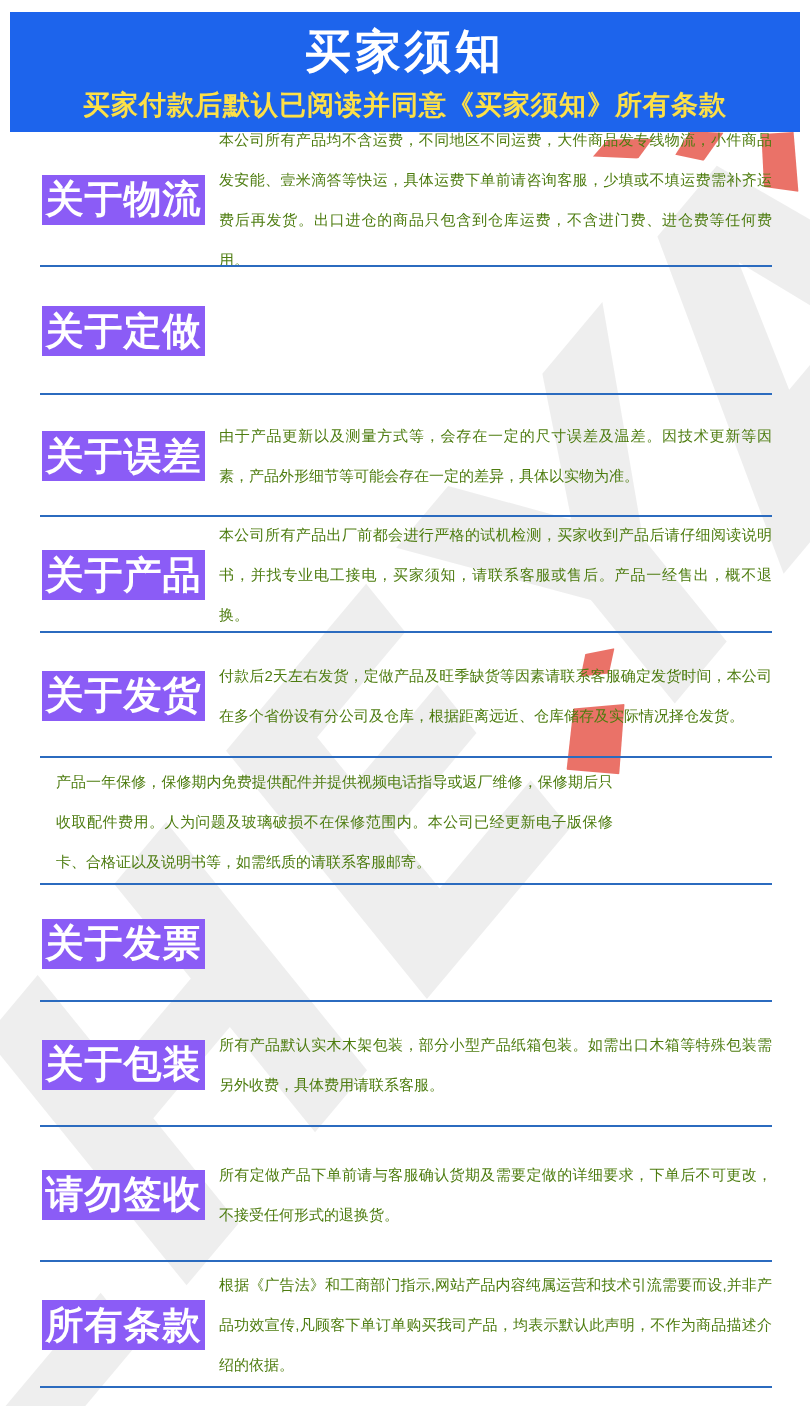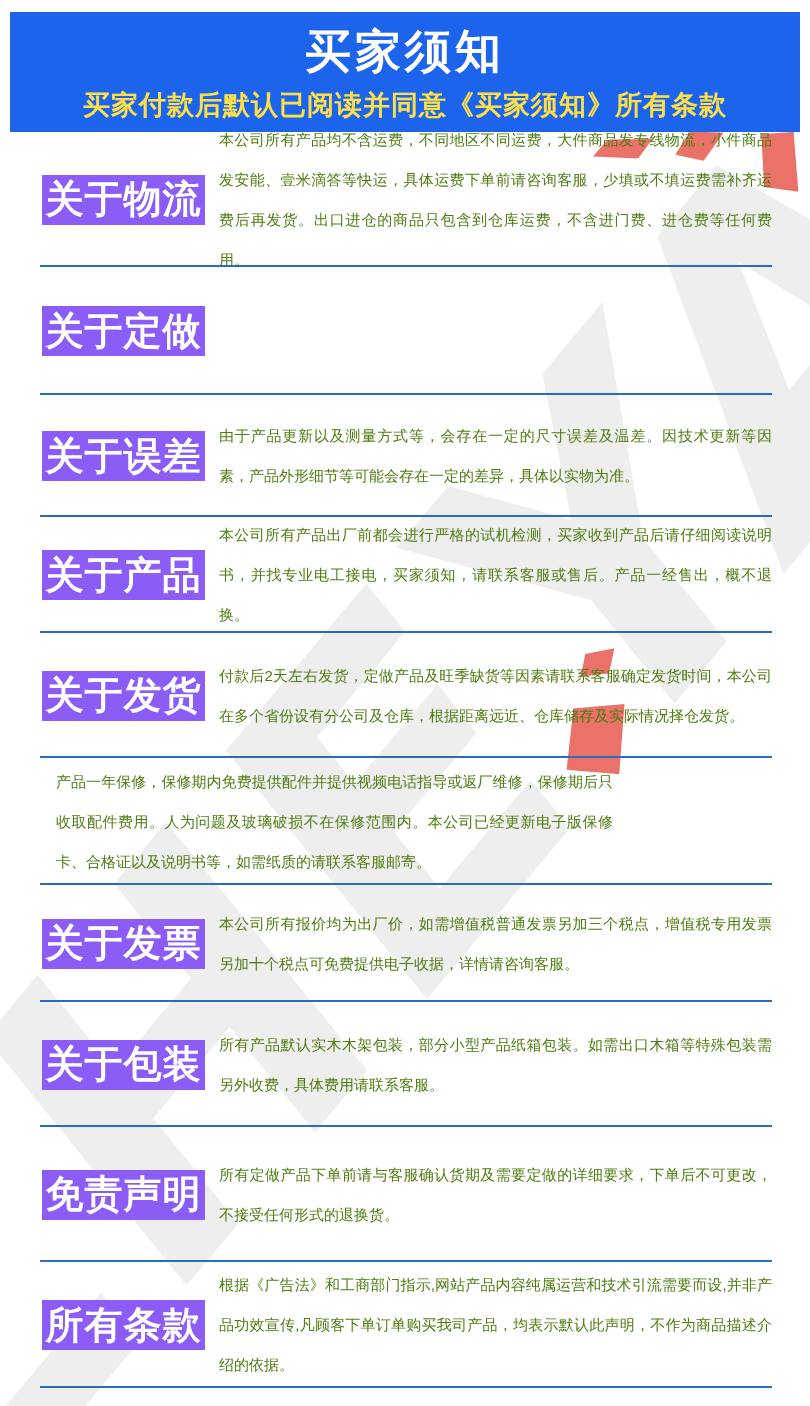--- a/index.html
+++ b/index.html
@@ -136,33 +136,32 @@
     </section>
 
     <section class="notice-section">
       <p class="body-text">产品一年保修，保修期内免费提供配件并提供视频电话指导或返厂维修，保修期后只收取配件费用。人为问题及玻璃破损不在保修范围内。本公司已经更新电子版保修卡、合格证以及说明书等，如需纸质的请联系客服邮寄。</p>
     </section>
 
     <section class="notice-section">
       <div class="label">
         <span class="label-text">关于发票</span>
       </div>
-      <p class="body-text">本公司所有报价均为出厂价，如需增值税普通发票另加三个税点，增值税专用发票另加十个税点可免费提供电子收据，详情请咨询客服。</p>
     </section>
 
     <section class="notice-section">
       <div class="label">
         <span class="label-text">关于包装</span>
       </div>
       <p class="body-text">所有产品默认实木木架包装，部分小型产品纸箱包装。如需出口木箱等特殊包装需另外收费，具体费用请联系客服。</p>
     </section>
 
     <section class="notice-section">
       <div class="label">
-        <span class="label-text">免责声明</span>
+        <span class="label-text">请勿签收</span>
       </div>
       <p class="body-text">所有定做产品下单前请与客服确认货期及需要定做的详细要求，下单后不可更改，不接受任何形式的退换货。</p>
     </section>
 
     <section class="notice-section">
       <div class="label">
         <span class="label-text">所有条款</span>
       </div>
       <p class="body-text">根据《广告法》和工商部门指示,网站产品内容纯属运营和技术引流需要而设,并非产品功效宣传,凡顾客下单订单购买我司产品，均表示默认此声明，不作为商品描述介绍的依据。</p>
     </section>

